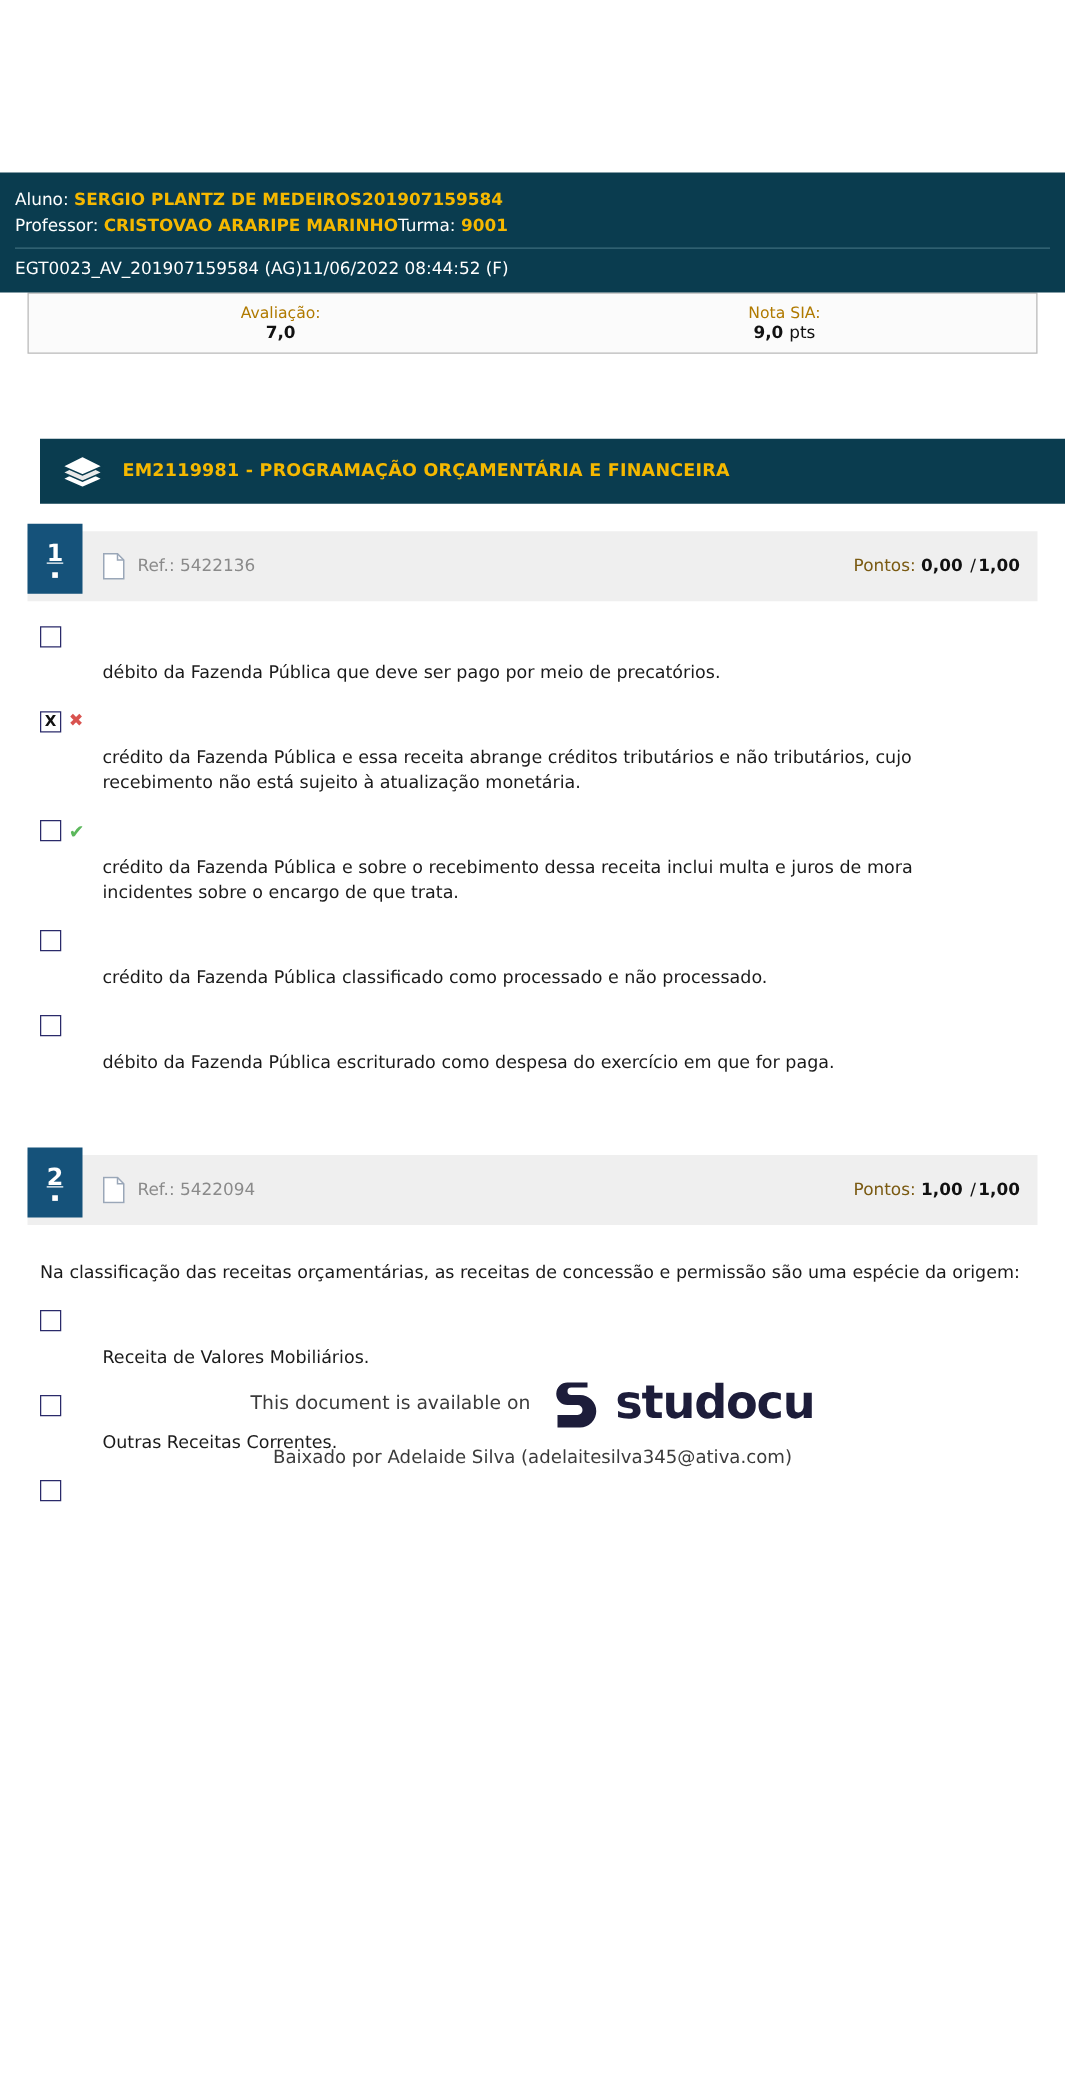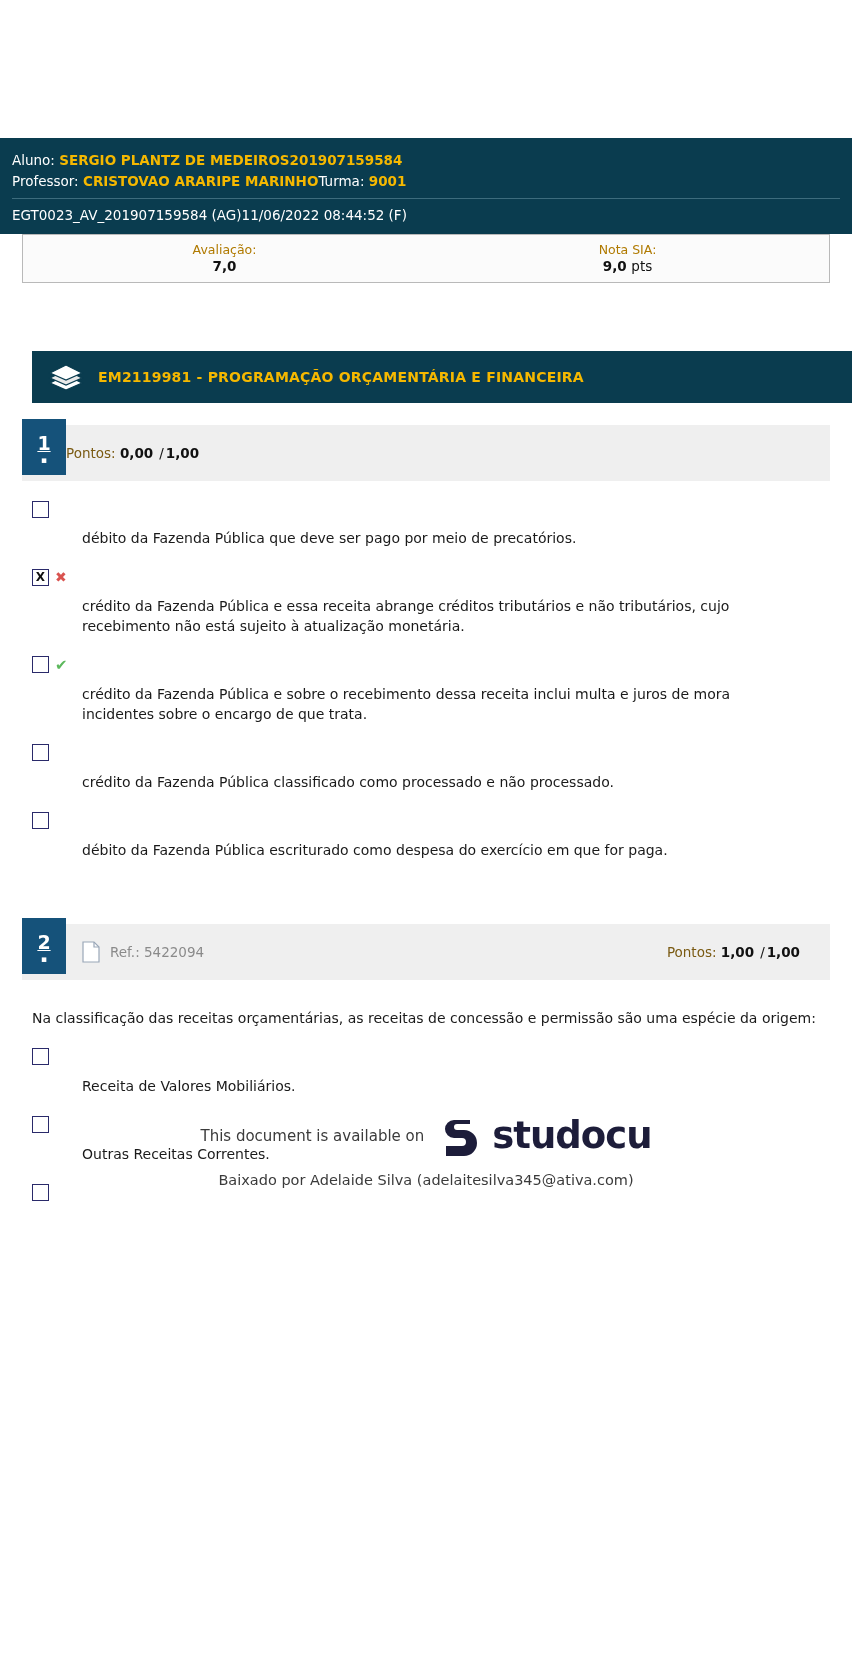--- a/index.html
+++ b/index.html
@@ -127,21 +127,21 @@
     padding-left: 16px;
   }
   .doc-icon { width: 18px; height: 22px; flex: 0 0 auto; }
   .q-ref {
     color: #8a8a8a;
     font-size: 13.5px;
   }
   .q-points {
     display: flex;
     align-items: center;
-    padding-right: 30px;
+    padding-right: 14px;
     font-size: 13.5px;
     color: #7a5a12;
     white-space: nowrap;
   }
   .q-points b { color: #111; }
   .q-points .slash { color: #111; margin: 0 2px 0 6px; }
 
   .q-text {
     margin: 28px 32px 0 32px;
     font-size: 14px;
@@ -183,21 +183,21 @@
     line-height: 1.42;
     color: #1a1a1a;
     padding-right: 20px;
   }
 
   
   .footer {
     position: absolute;
     left: 0;
     right: 0;
-    bottom: 14px;
+    bottom: 28px;
     text-align: center;
   }
   .footer-brand {
     display: flex;
     align-items: center;
     justify-content: center;
     gap: 16px;
   }
   .footer-txt {
     font-size: 15px;
@@ -273,20 +273,29 @@
     </span>
     <span>EM2119981 - PROGRAMAÇÃO ORÇAMENTÁRIA E FINANCEIRA</span>
   </div>
 
   <div class="question">
     <div class="q-head">
       <div class="q-num">
         <u>1</u>
         <span class="dot">▪</span>
       </div>
+      <div class="q-head-mid">
+        <span class="doc-icon">
+          <svg viewBox="0 0 18 22" width="18" height="22" aria-hidden="true">
+            <path d="M1 1 H12 L17 6 V21 H1 Z" fill="#ffffff" stroke="#9aa7b8" stroke-width="1.2"></path>
+            <path d="M12 1 V6 H17" fill="none" stroke="#9aa7b8" stroke-width="1.2"></path>
+          </svg>
+        </span>
+        <span class="q-ref">Ref.: 5422136</span>
+      </div>
       <div class="q-points">
         <span>Pontos:</span>
         &nbsp;<b>0,00</b>
         <span class="slash">/</span>
         <b>1,00</b>
       </div>
     </div>
 
 
     <div class="options">

